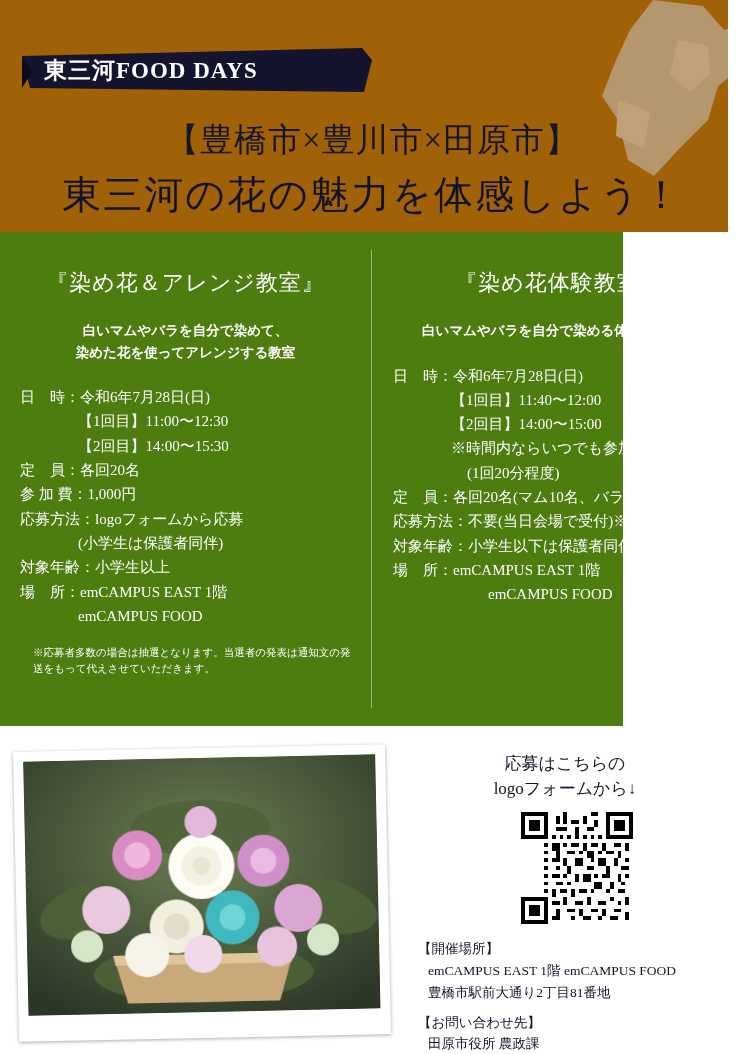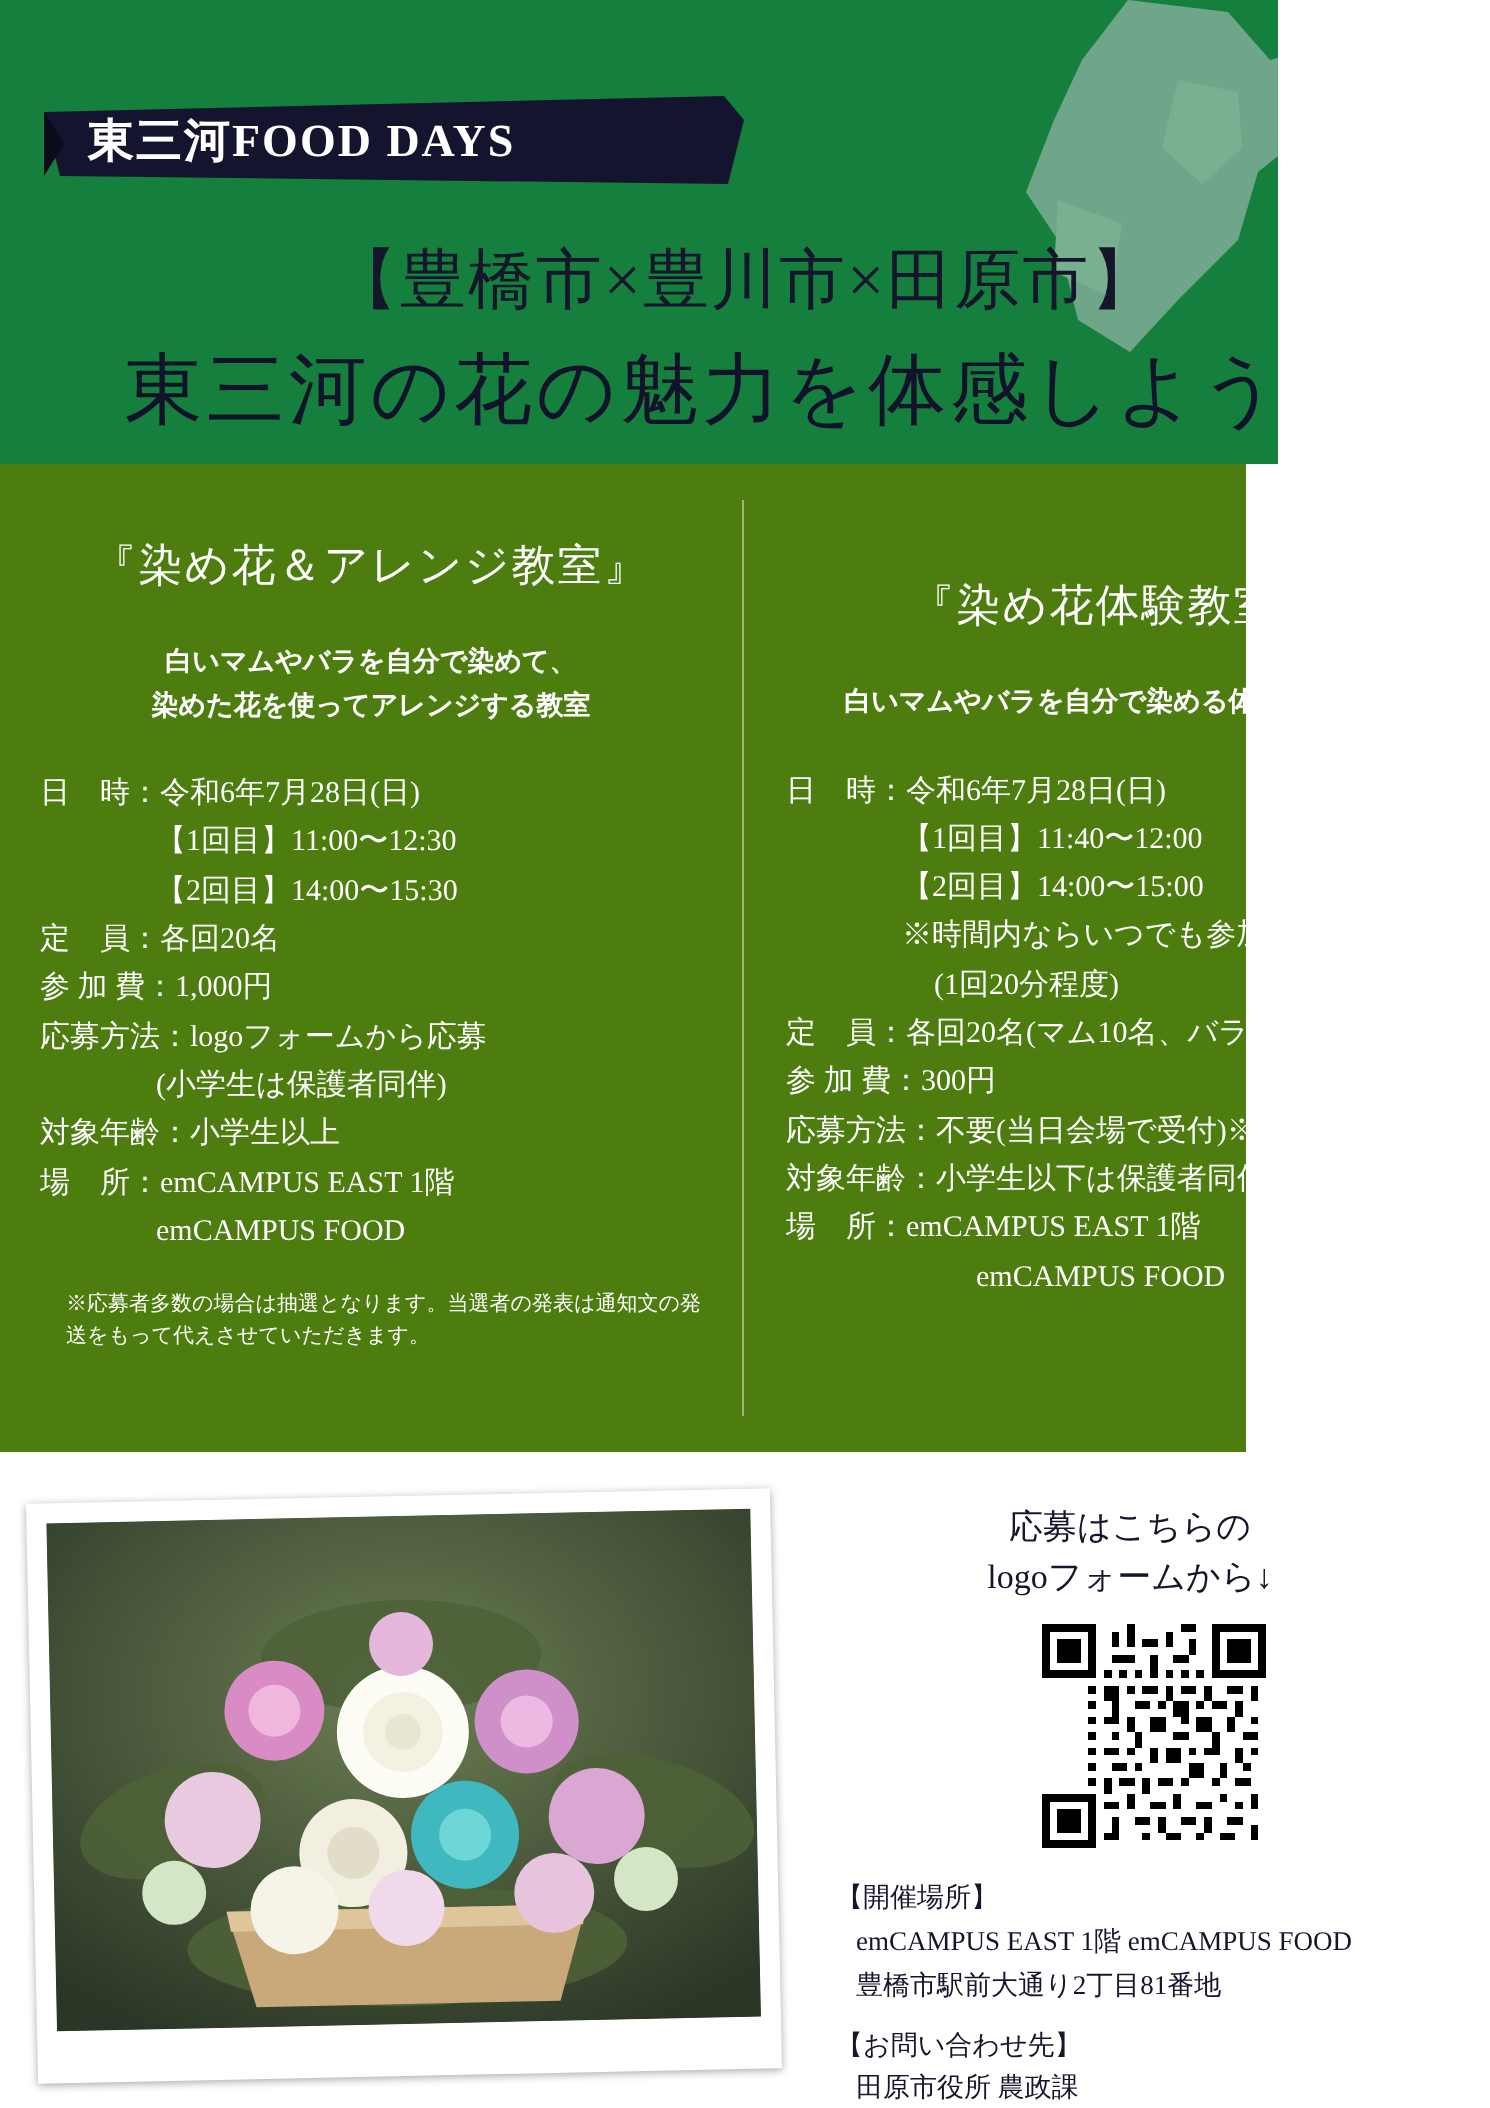--- a/index.html
+++ b/index.html
@@ -12,23 +12,23 @@
     background: #ffffff;
     font-family: "Liberation Serif", "DejaVu Serif", serif;
     color: #1a1a2e;
     position: relative;
     overflow: hidden;
   }
 
   
   .top-section {
     position: relative;
-    width: 639px;
+    width: 728px;
     height: 232px;
-    background: #15803d;
+    background: #a16207;
     overflow: hidden;
   }
   .map-shape {
     position: absolute;
     right: -10px;
     top: 0px;
     width: 180px;
     height: 190px;
     opacity: 0.5;
   }
@@ -90,21 +90,21 @@
     background: rgba(255,255,255,0.45);
   }
   .col {
     position: absolute;
     top: 0;
     width: 371px;
     height: 494px;
     box-sizing: border-box;
   }
   .col-left { left: 0; }
-  .col-right { left: 373px; width: 372px; margin-top: 20px; }
+  .col-right { left: 373px; width: 372px; }
 
   .course-title {
     text-align: center;
     font-size: 22px;
     letter-spacing: 1px;
     margin-top: 36px;
     color: #ffffff;
   }
   .course-sub {
     text-align: center;
@@ -251,21 +251,20 @@
     <div class="course-sub">
       <span>白いマムやバラを自分で染める体験教室です</span>
     </div>
     <div class="details">
       <span class="row"><span>日　時：</span><span>令和6年7月28日(日)</span></span>
       <span class="row indent-1"><span>【1回目】11:40〜12:00</span></span>
       <span class="row indent-1"><span>【2回目】14:00〜15:00</span></span>
       <span class="row indent-1"><span>※時間内ならいつでも参加可</span></span>
       <span class="row indent-2"><span>(1回20分程度)</span></span>
       <span class="row"><span>定　員：</span><span>各回20名(マム10名、バラ10名)</span></span>
-      <span class="row"><span>参 加 費：</span><span>300円</span></span>
       <span class="row"><span>応募方法：</span><span>不要(当日会場で受付)※先着順</span></span>
       <span class="row"><span>対象年齢：</span><span>小学生以下は保護者同伴</span></span>
       <span class="row"><span>場　所：</span><span>emCAMPUS EAST 1階</span></span>
       <span class="row indent-3"><span>emCAMPUS FOOD</span></span>
     </div>
   </div>
 </div>
 
 <div class="bottom">
 

